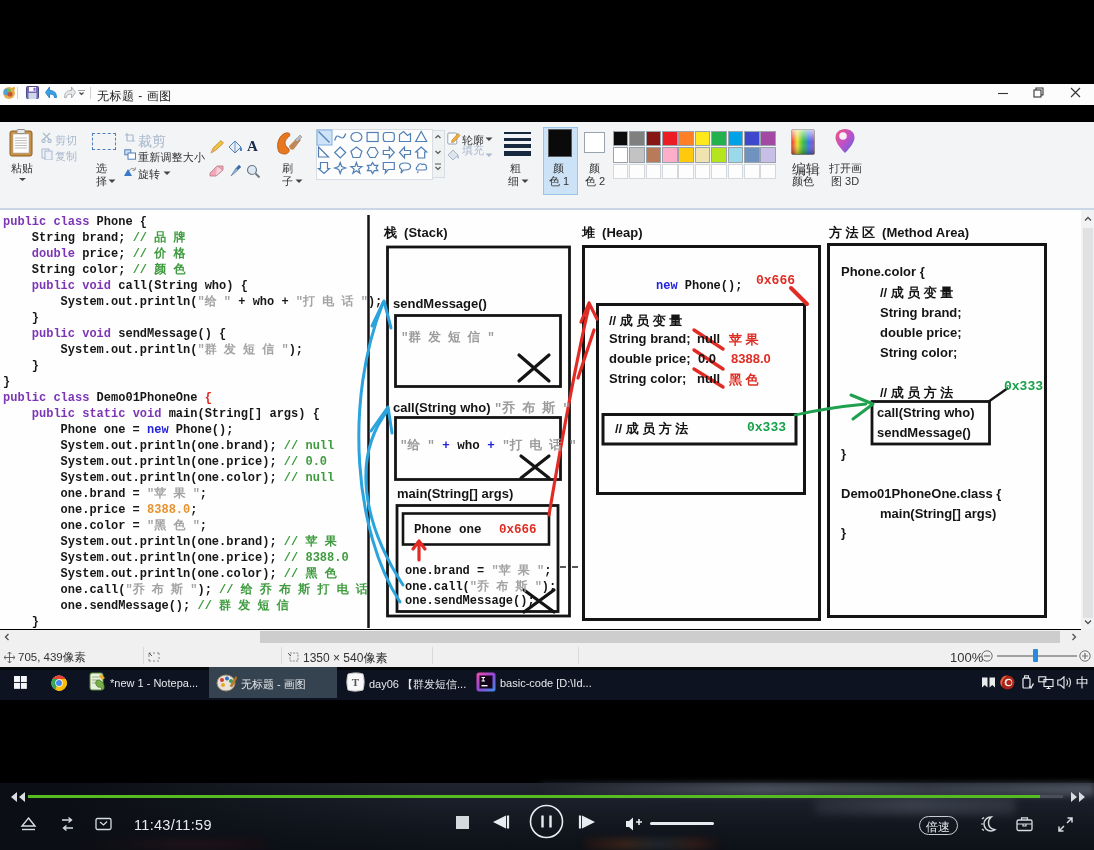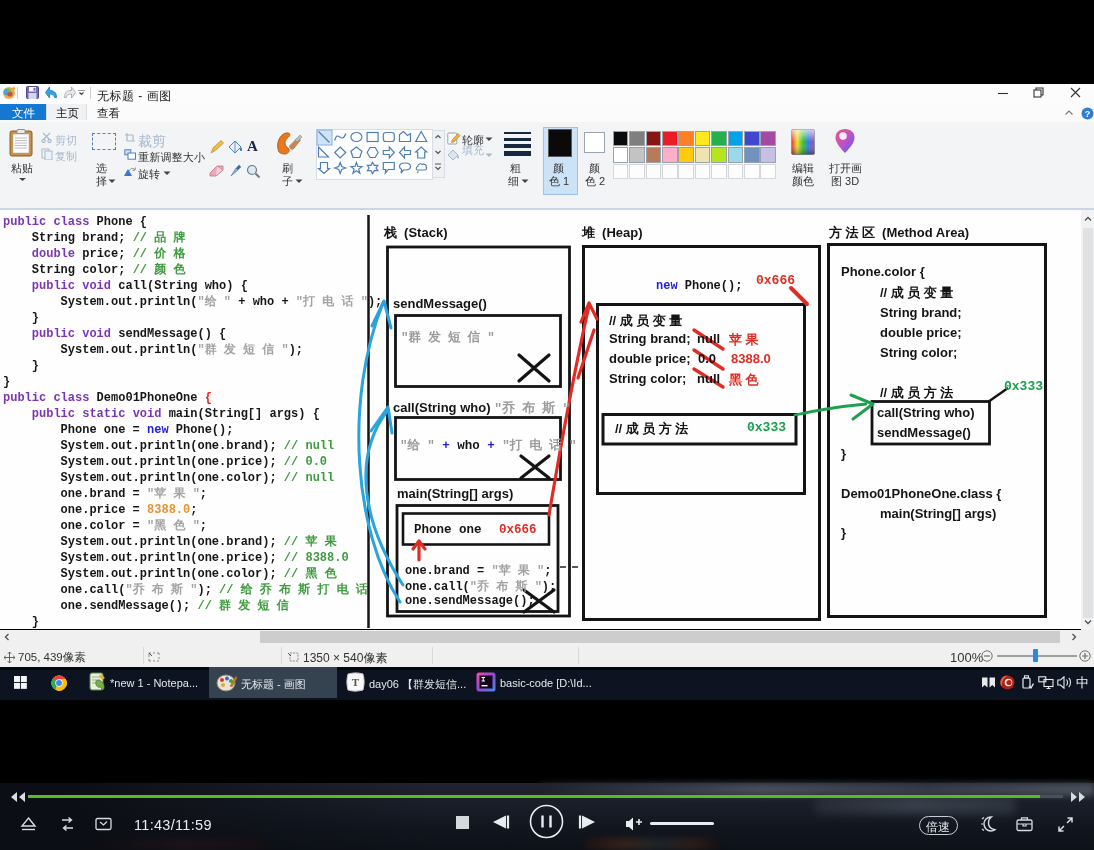--- a/index.html
+++ b/index.html
@@ -55,35 +55,20 @@
         <path d="M0 0 H7 M1.5 2.5 L3.5 4.5 L5.5 2.5" stroke="#444" stroke-width="1.2" fill="none"></path>
       </svg>
  <div class="abs" style="left:90px;top:3px;width:1px;height:12px;background:#d0d0d0"></div>
  <div class="abs" style="left:97px;top:4px;font-size:12px;color:#1a1a1a;letter-spacing:0.5px">无标题 - 画图</div>
 
  <svg class="abs" style="left:994px;top:0px" width="100" height="21" viewBox="0 0 100 21">
         <path d="M4 9.5 H14" stroke="#333" stroke-width="1.1"></path>
         <rect x="40" y="6" width="7" height="7" fill="none" stroke="#333" stroke-width="1.1"></rect>
         <path d="M42 6 V4 H49 V11 H47" fill="none" stroke="#333" stroke-width="1.1"></path>
         <path d="M77 4 L86 13 M86 4 L77 13" stroke="#333" stroke-width="1.1"></path>
-      </svg>
-</div>
-<div class="abs" id="tabs">
- <div class="abs" style="left:0;top:0;width:45.5px;height:16px;background:#1478d2"></div>
- <div class="abs" style="left:12px;top:2px;font-size:11.5px;color:#fff">文件</div>
- <div class="abs" style="left:45.5px;top:0;width:41px;height:16px;background:#eff1f2;border-left:1px solid #dcdee0;border-right:1px solid #dcdee0;box-sizing:border-box"></div>
- <div class="abs" style="left:56px;top:2px;font-size:11.5px;color:#1a1a1a">主页</div>
- <div class="abs" style="left:97px;top:2px;font-size:11.5px;color:#1a1a1a">查看</div>
- <svg class="abs" style="left:1064px;top:5px" width="10" height="8" viewBox="0 0 10 8">
-        <path d="M1.5 5.5 L5 2 L8.5 5.5" stroke="#777" stroke-width="1.2" fill="none"></path>
-      </svg>
- <circle class="abs"></circle>
- <svg class="abs" style="left:1081px;top:2.5px" width="13" height="13" viewBox="0 0 13 13">
-        <circle cx="6.5" cy="6.5" r="6" fill="#2e7fd4"></circle>
-        <text x="6.5" y="9.6" text-anchor="middle" font-size="9" font-weight="bold" fill="#fff" font-family="Liberation Sans">?</text>
       </svg>
 </div>
 <div class="abs" id="ribbon">
  
  <div class="gsep" style="left:84px"></div><div class="gsep" style="left:205px"></div><div class="gsep" style="left:272px"></div><div class="gsep" style="left:312px"></div><div class="gsep" style="left:498px"></div><div class="gsep" style="left:538px"></div><div class="gsep" style="left:825px"></div><div class="gsep" style="left:866px"></div>
  <div class="glabel" style="left:29px">剪贴板</div><div class="glabel" style="left:133px">图像</div><div class="glabel" style="left:226px">工具</div><div class="glabel" style="left:393px">形状</div><div class="glabel" style="left:672px">颜色</div>
  
  <svg class="abs" style="left:9px;top:7px" width="24" height="28" viewBox="0 0 24 28">
         <rect x="1" y="2" width="22" height="25" rx="2" fill="#c89045" stroke="#8a6020"></rect>
         <rect x="4" y="5" width="16" height="19" fill="#fdfdfd" stroke="#b0b0b0" stroke-width="0.6"></rect>
@@ -281,21 +266,21 @@
           </linearGradient>
           <linearGradient id="rbv" x1="0" y1="0" x2="0" y2="1">
             <stop offset="0" stop-color="#fff" stop-opacity="0.7"></stop>
             <stop offset="0.5" stop-color="#fff" stop-opacity="0"></stop>
             <stop offset="1" stop-color="#000" stop-opacity="0.35"></stop>
           </linearGradient>
         </defs>
         <rect x="0.5" y="0.5" width="23" height="25" rx="1.5" fill="url(#rb)" stroke="#909090"></rect>
         <rect x="0.5" y="0.5" width="23" height="25" rx="1.5" fill="url(#rbv)"></rect>
       </svg>
- <div class="abs" style="left:792px;top:39px;font-size:11px;color:#333">编辑</div>
+ <div class="abs" style="left:792px;top:39px;font-size:14px;color:#333">编辑</div>
  <div class="abs" style="left:792px;top:52px;font-size:11px;color:#333">颜色</div>
  
  <svg class="abs" style="left:834px;top:6px" width="22" height="26" viewBox="0 0 22 26">
         <defs>
           <linearGradient id="p3" x1="0" y1="0" x2="1" y2="1">
             <stop offset="0" stop-color="#f05878"></stop>
             <stop offset="0.5" stop-color="#c050c8"></stop>
             <stop offset="1" stop-color="#5068e0"></stop>
           </linearGradient>
         </defs>

